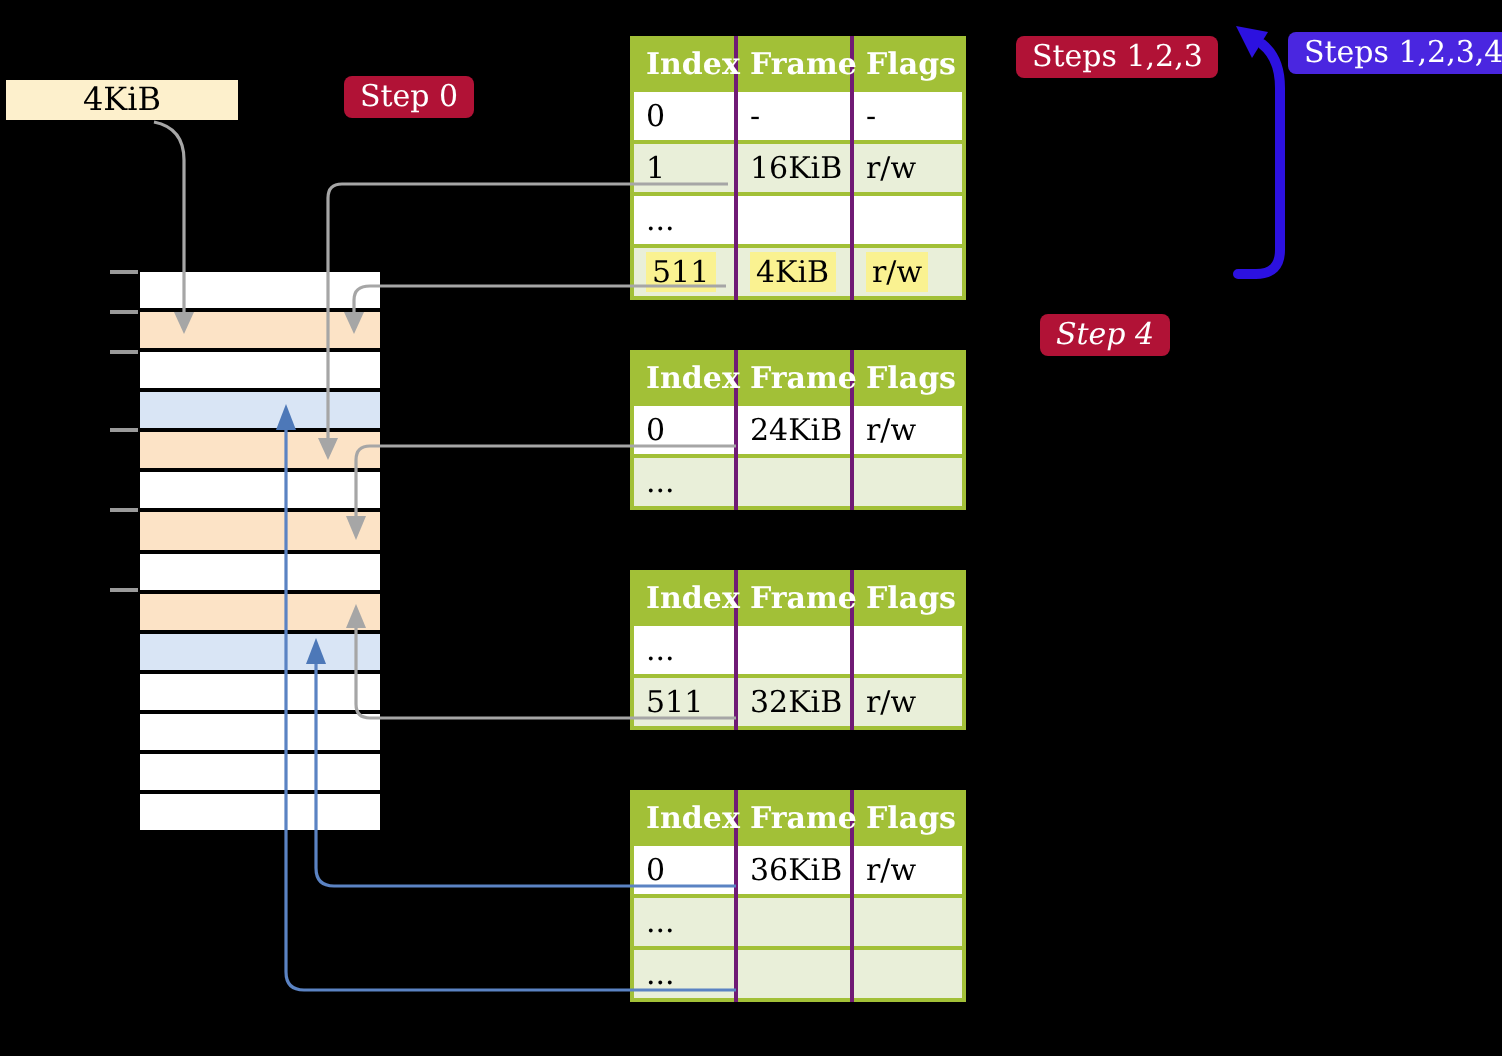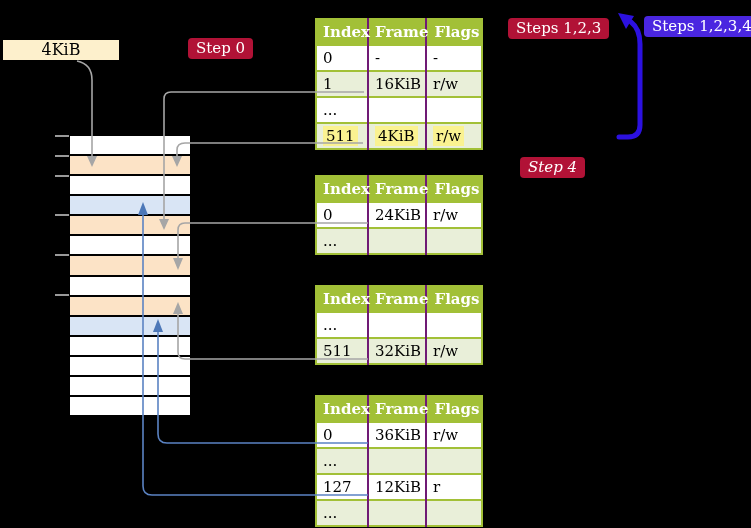--- a/index.html
+++ b/index.html
@@ -16,41 +16,41 @@
   
   .size-label{position:absolute;left:2px;top:39px;width:116px;height:20px;
     background:var(--cream);border:1px solid #000;color:#000;font-size:16px;
     text-align:center;line-height:20px;}
 
   
   .badge{position:absolute;color:#fff;font-size:15px;line-height:19px;
     padding:1px 8px;border-radius:4px;white-space:nowrap;}
   .badge.red{background:var(--crimson);}
   .badge.blue{background:var(--badgeblue);}
-  #badge-step0{left:188px;top:38px;}
+  #badge-step0{left:172px;top:38px;}
   #badge-steps123{left:508px;top:18px;}
   #badge-steps1234{left:644px;top:16px;}
   #badge-step4{left:520px;top:157px;font-style:italic;}
 
   
   .mem-col{position:absolute;left:70px;top:136px;width:120px;height:279px;
     display:flex;flex-direction:column;}
   .mem-row{flex:1;border-bottom:2px solid #000;}
   .mem-row:last-child{border-bottom:none;}
   .fill-white{background:#ffffff;}
   .fill-peach{background:var(--peach);}
   .fill-blue{background:var(--lblue);}
   .tick{position:absolute;left:55px;width:14px;height:2px;background:#9a9a9a;}
 
   
   table.ptable{position:absolute;left:315px;border-collapse:collapse;
     border:2px solid var(--green);table-layout:fixed;width:166px;
     font-size:15px;color:#000;}
   table.ptable th{background:var(--green);color:#fff;font-weight:bold;
-    text-align:center;height:24px;padding:0 0 0 6px;}
+    text-align:left;height:24px;padding:0 0 0 6px;}
   table.ptable td{background:#fff;height:24px;padding:0 0 0 6px;
     border-top:2px solid var(--green);overflow:hidden;white-space:nowrap;}
   table.ptable th,table.ptable td{border-left:2px solid #701a75;}
   table.ptable th:first-child,table.ptable td:first-child{border-left:none;}
   table.ptable tr.shaded td{background:var(--rowgreen);}
   .hl{background:var(--yellow);padding:1px 3px;}
   #ptable-1{top:18px;} #ptable-2{top:175px;} #ptable-3{top:285px;} #ptable-4{top:395px;}
   .col-index{width:52px;} .col-frame{width:58px;} .col-flags{width:56px;}
 
   
@@ -193,25 +193,20 @@
     <tr>
       <td>0</td>
       <td>36KiB</td>
       <td>r/w</td>
     </tr>
     <tr class="shaded">
       <td>...</td>
       <td></td>
       <td></td>
     </tr>
-    <tr>
-      <td>127</td>
-      <td>12KiB</td>
-      <td>r</td>
-    </tr>
     <tr class="shaded">
       <td>...</td>
       <td></td>
       <td></td>
     </tr>
   </tbody>
     </table>
 
   <svg id="overlay" viewBox="0 0 751 528" xmlns="http://www.w3.org/2000/svg">
 

